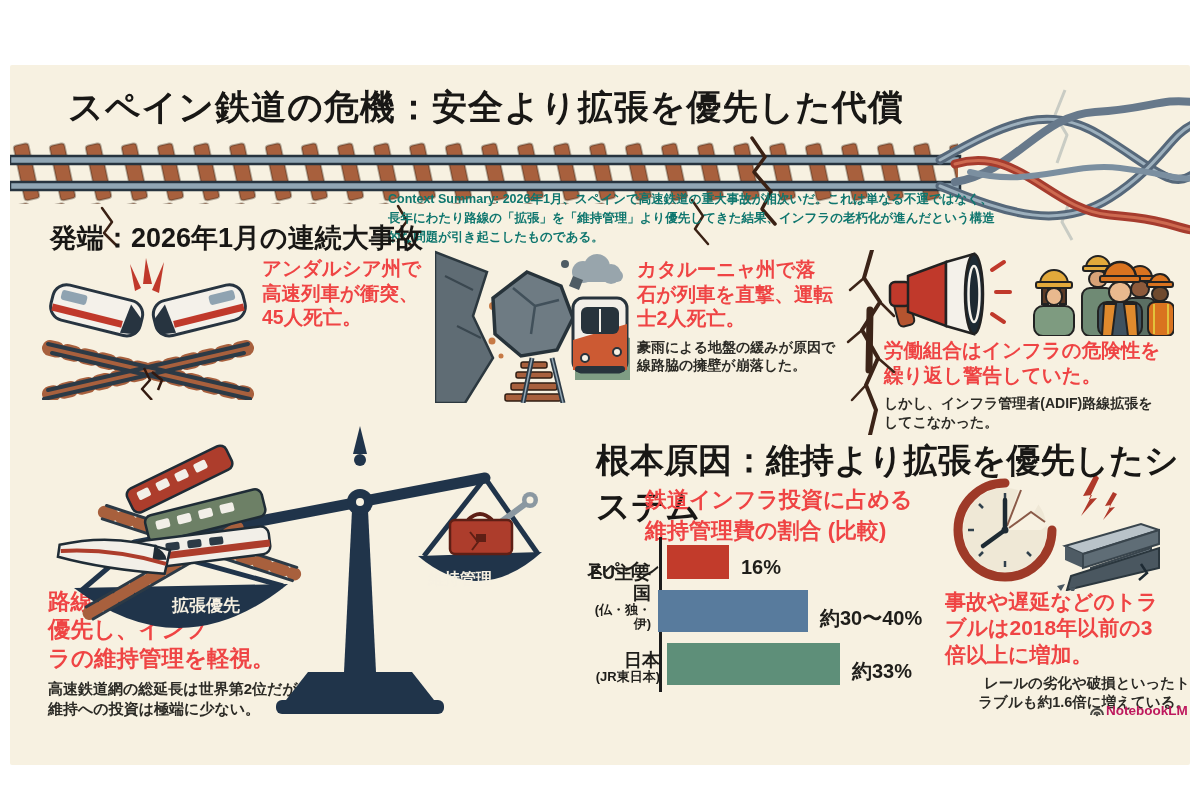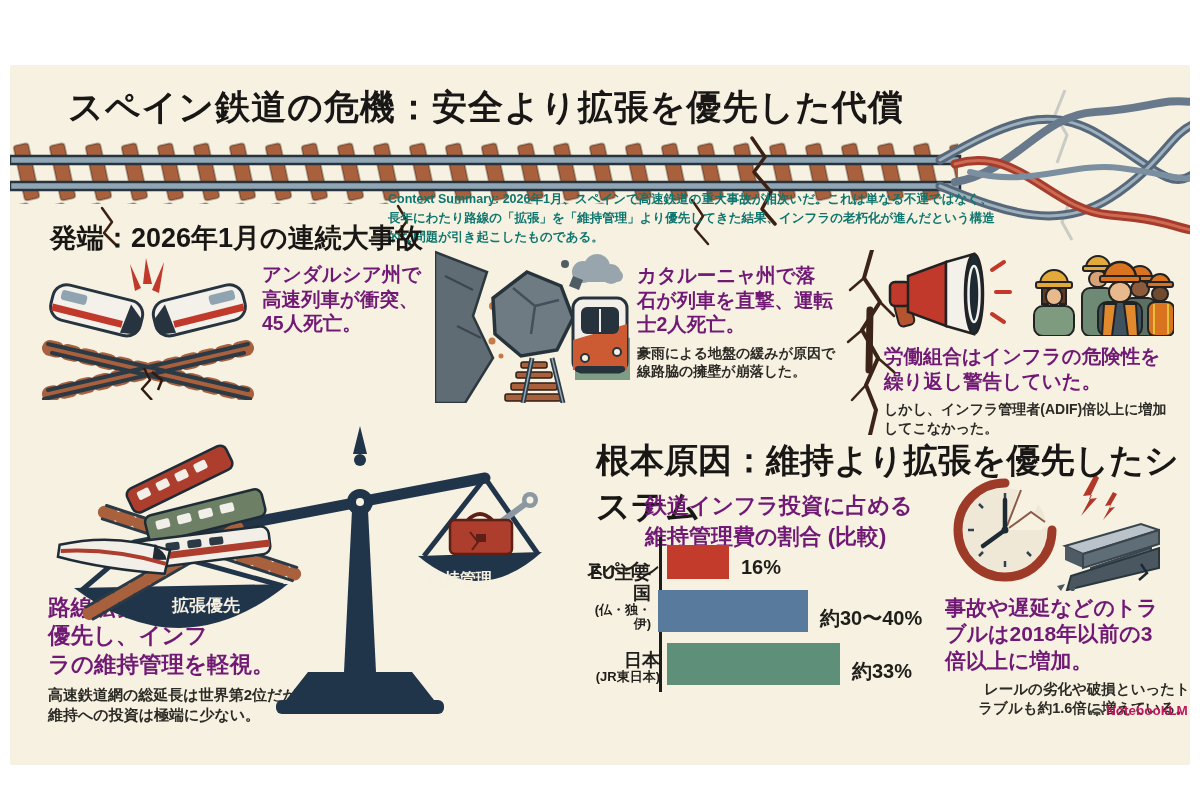--- a/index.html
+++ b/index.html
@@ -5,21 +5,21 @@
   html,body{margin:0;padding:0;background:#ffffff;}
   .stage{position:relative;width:1200px;height:800px;background:#ffffff;overflow:hidden;
          font-family:"Liberation Sans","DejaVu Sans",sans-serif;color:#1f1e1a;}
   .abs{position:absolute;}
   .card{left:10px;top:65px;width:1180px;height:700px;background:#f7f1e1;border-radius:2px;}
   .title{left:10px;top:84px;width:952px;text-align:center;font-size:35px;font-weight:800;
          letter-spacing:1px;color:#181715;z-index:3;}
   .ctx{left:388px;top:190px;width:615px;font-size:12.5px;font-weight:700;line-height:1.5;
        color:#0f766e;z-index:3;}
   .sec-head{font-weight:800;color:#181715;z-index:3;}
-  .h{font-weight:800;color:#701a75;white-space:pre-line;line-height:1.26;z-index:3;margin-top:6px;}
+  .h{font-weight:800;color:#ef4444;white-space:pre-line;line-height:1.26;z-index:3;}
   .d{font-weight:700;color:#2b2a25;white-space:pre-line;line-height:1.32;z-index:3;}
   svg.illu{z-index:2;}
   .pan-label{z-index:4;color:#f6f0e1;font-weight:800;text-align:left;}
   .chart-row{display:flex;align-items:flex-end;z-index:3;}
   .bar-label{width:75px;flex:0 0 75px;text-align:right;line-height:1.12;}
   .bar-label .main{display:block;font-size:18px;font-weight:800;}
   .bar-label .sub{display:block;font-size:13px;font-weight:800;margin-left:8px;}
   .bar{height:100%;margin-left:7px;flex:0 0 auto;}
   .bar-value{margin-left:12px;font-size:20px;font-weight:800;white-space:nowrap;}
   .axis{left:659px;top:537px;height:155px;width:0;border-left:3px solid #1c1c1c;z-index:3;}
@@ -241,21 +241,21 @@
           <rect x="216" y="50" width="44" height="34" rx="9" fill="#3f5260"></rect>
          <polygon points="222,52 234,52 230,84 220,84" fill="#e08a2d"></polygon>
           <polygon points="254,52 242,52 246,84 256,84" fill="#e08a2d"></polygon>
         </g>
     </g>
   </svg>
 
   <div class="abs" style="left:884px;top:338px;width:300px;">
     <div class="h" style="font-size:19.5px;">労働組合はインフラの危険性を
 繰り返し警告していた。</div>
-    <div class="d" style="font-size:14px;margin-top:7px;">しかし、インフラ管理者(ADIF)倍以上に増加
+    <div class="d" style="font-size:14px;margin-top:7px;">しかし、インフラ管理者(ADIF)路線拡張を
 してこなかった。</div>
   </div>
 
   <svg class="abs illu" style="left:40px;top:420px;" width="530" height="300" viewBox="0 0 530 300">
     <g fill="#20344a">
       <polygon points="320,6 327,34 313,34"></polygon>
         <circle cx="320" cy="40" r="6"></circle>
       <polygon points="312,90 328,90 336,252 304,252"></polygon>
       <polygon points="268,252 372,252 394,280 246,280"></polygon>
       <rect x="236" y="280" width="168" height="14" rx="6"></rect>

